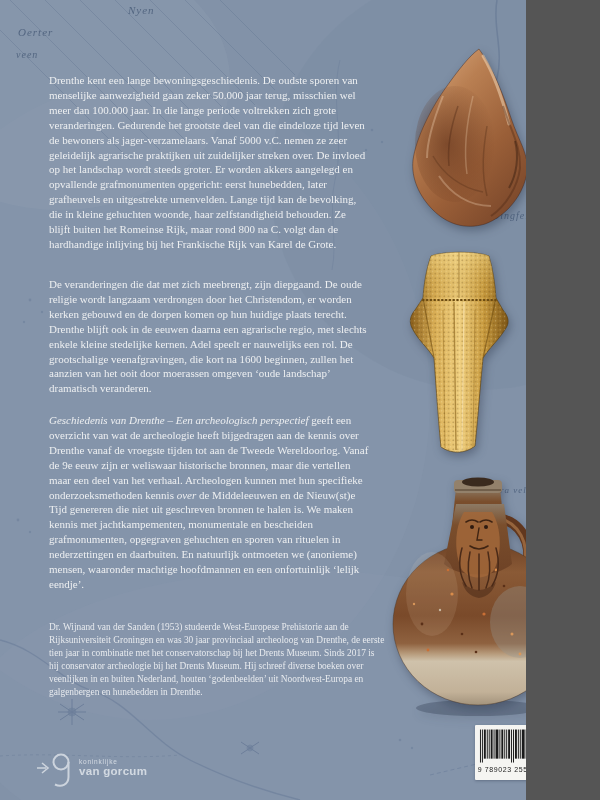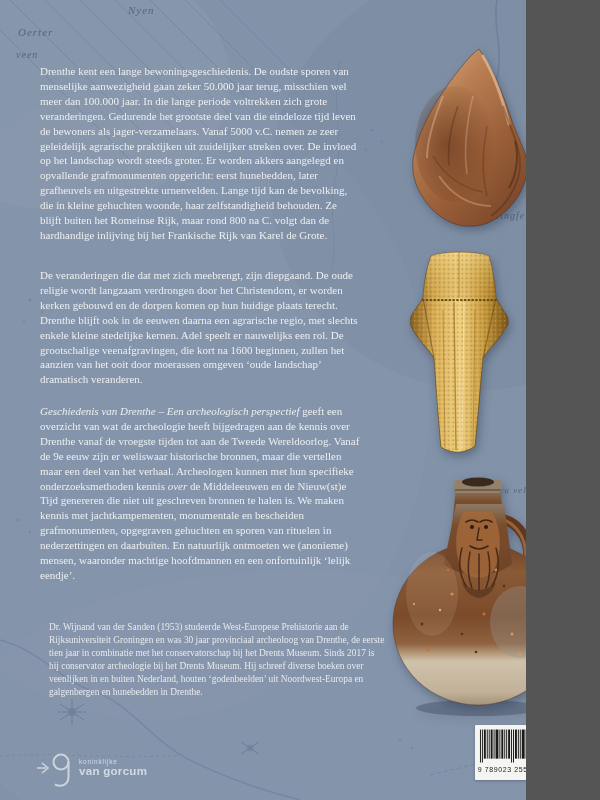--- a/index.html
+++ b/index.html
@@ -8,21 +8,21 @@
     background:#8292a8;
     font-family:"Liberation Serif", serif;
   }
   .map-bg{position:absolute;inset:0;}
   .map-label{
     position:absolute;color:rgba(52,73,104,0.62);
     font-style:italic;font-family:"Liberation Serif",serif;
     letter-spacing:1px;white-space:nowrap;pointer-events:none;
   }
   .text-col{position:absolute;left:40px;width:320px;color:#edeff1;}
-  .para{font-size:11px;line-height:14.9px;margin:0;text-align:left;}
+  .para{font-size:11px;line-height:14.9px;margin:9px;text-align:left;}
   .para .ital{font-style:italic;}
   .bio{position:absolute;left:40px;width:336px;font-size:9.4px;line-height:13px;color:#e7eaee;margin:9px;}
   #p1{position:absolute;top:64px;}
   #p2{position:absolute;top:268px;}
   #p3{position:absolute;top:404px;}
   #bio{top:612px;}
   .artifact{position:absolute;filter:drop-shadow(2px 4px 5px rgba(25,35,55,0.35));}
   #flint{left:403px;top:46px;}
   #gold{left:407px;top:250px;}
   #jug{left:392px;top:474px;}

